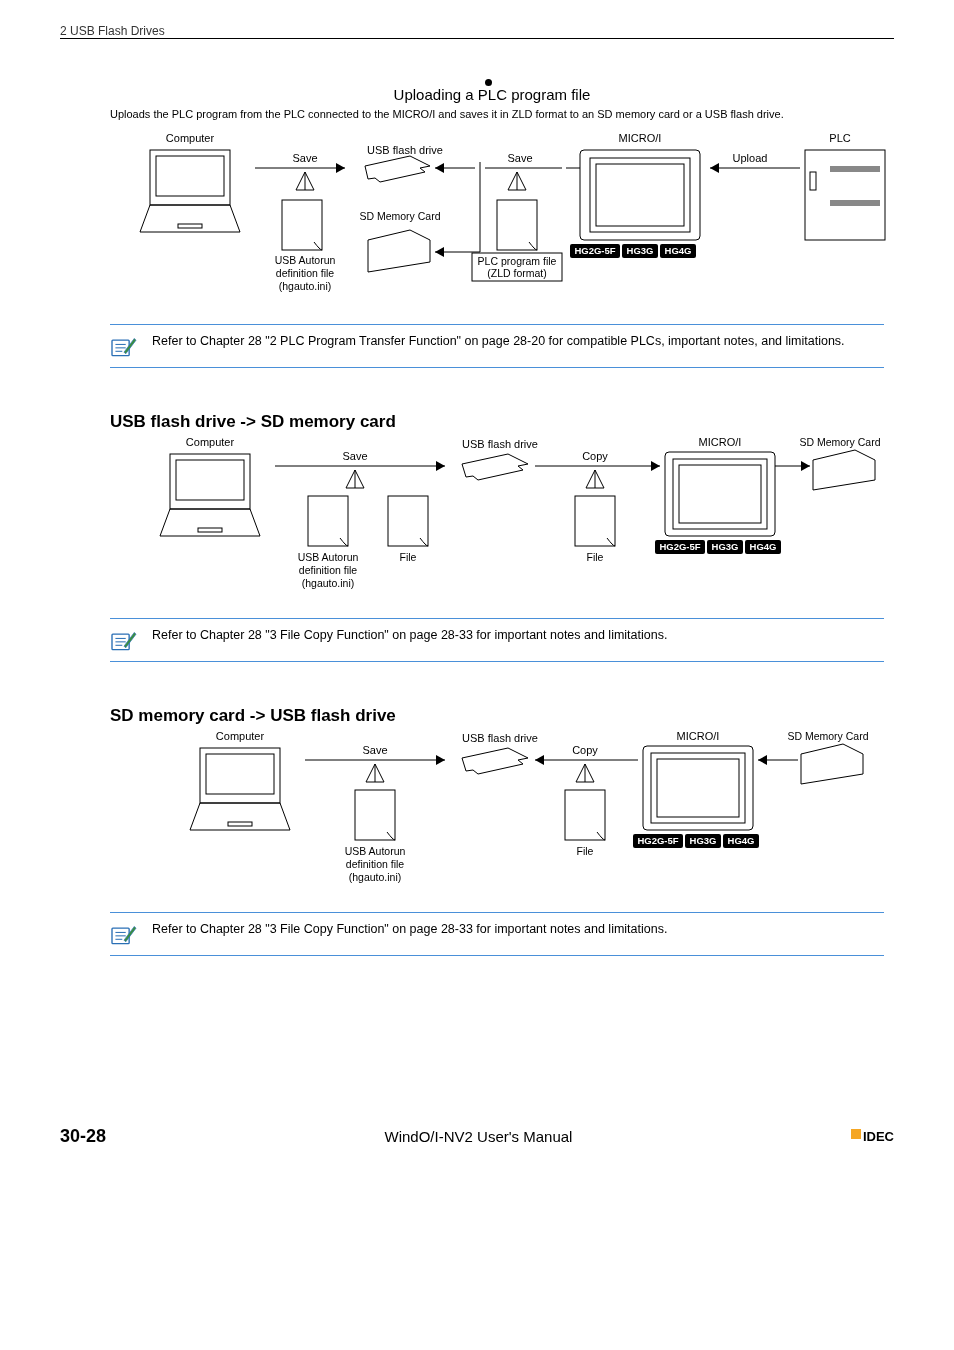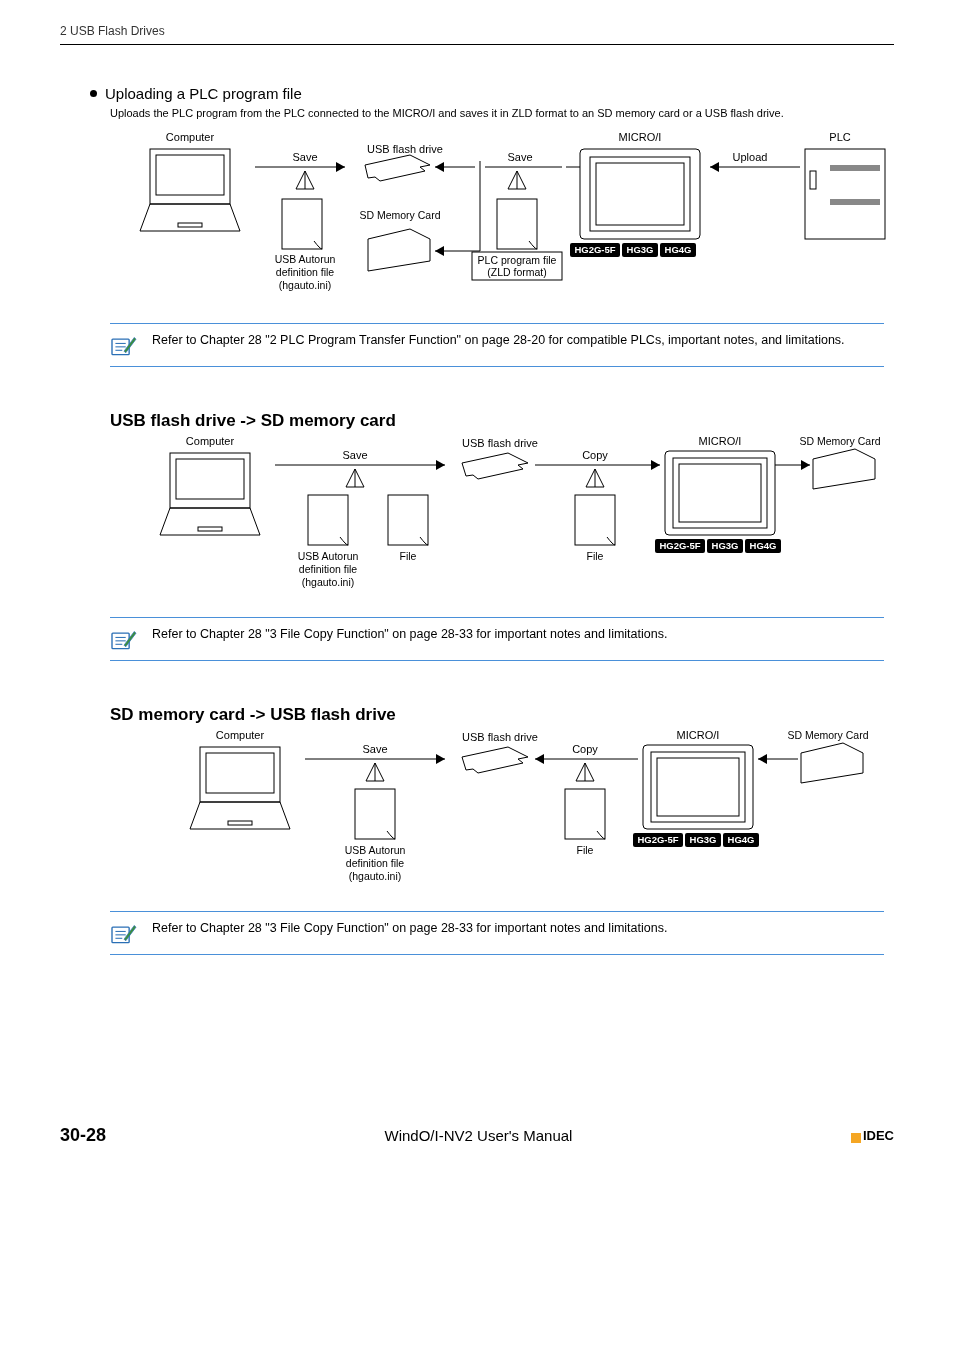--- a/index.html
+++ b/index.html
@@ -11,29 +11,30 @@
     padding: 0;
     width: 954px;
   }
   .page {
     padding: 24px 60px 40px 60px;
     box-sizing: border-box;
   }
   .header {
     font-size: 12px;
     color: #333;
-    padding-bottom: 6px;
+    padding-bottom: 0;
     border-bottom: 1px solid #000;
     margin-bottom: 40px;
   }
   .section-bullet-row {
     display: flex;
     align-items: center;
     margin-bottom: 4px;
     margin-left: 30px;
+    flex-direction: column;
   }
   .section-bullet {
     width: 7px;
     height: 7px;
     background: #000;
     border-radius: 50%;
     margin-right: 8px;
     flex-shrink: 0;
   }
   .section-title {
@@ -104,21 +105,21 @@
     padding: 0 60px;
     display: flex;
     justify-content: space-between;
     align-items: center;
     font-size: 12px;
   }
   .footer-page { font-weight: bold; font-size: 18px; }
   .footer-center { font-size: 15px; }
   .footer-logo {
     display: flex;
-    align-items: flex-end;
+    align-items: flex-start;
     gap: 2px;
     font-weight: bold;
     font-size: 13px;
     color: #000;
   }
   .logo-sq {
     width: 10px;
     height: 10px;
     background: #f5a623;
     display: inline-block;

